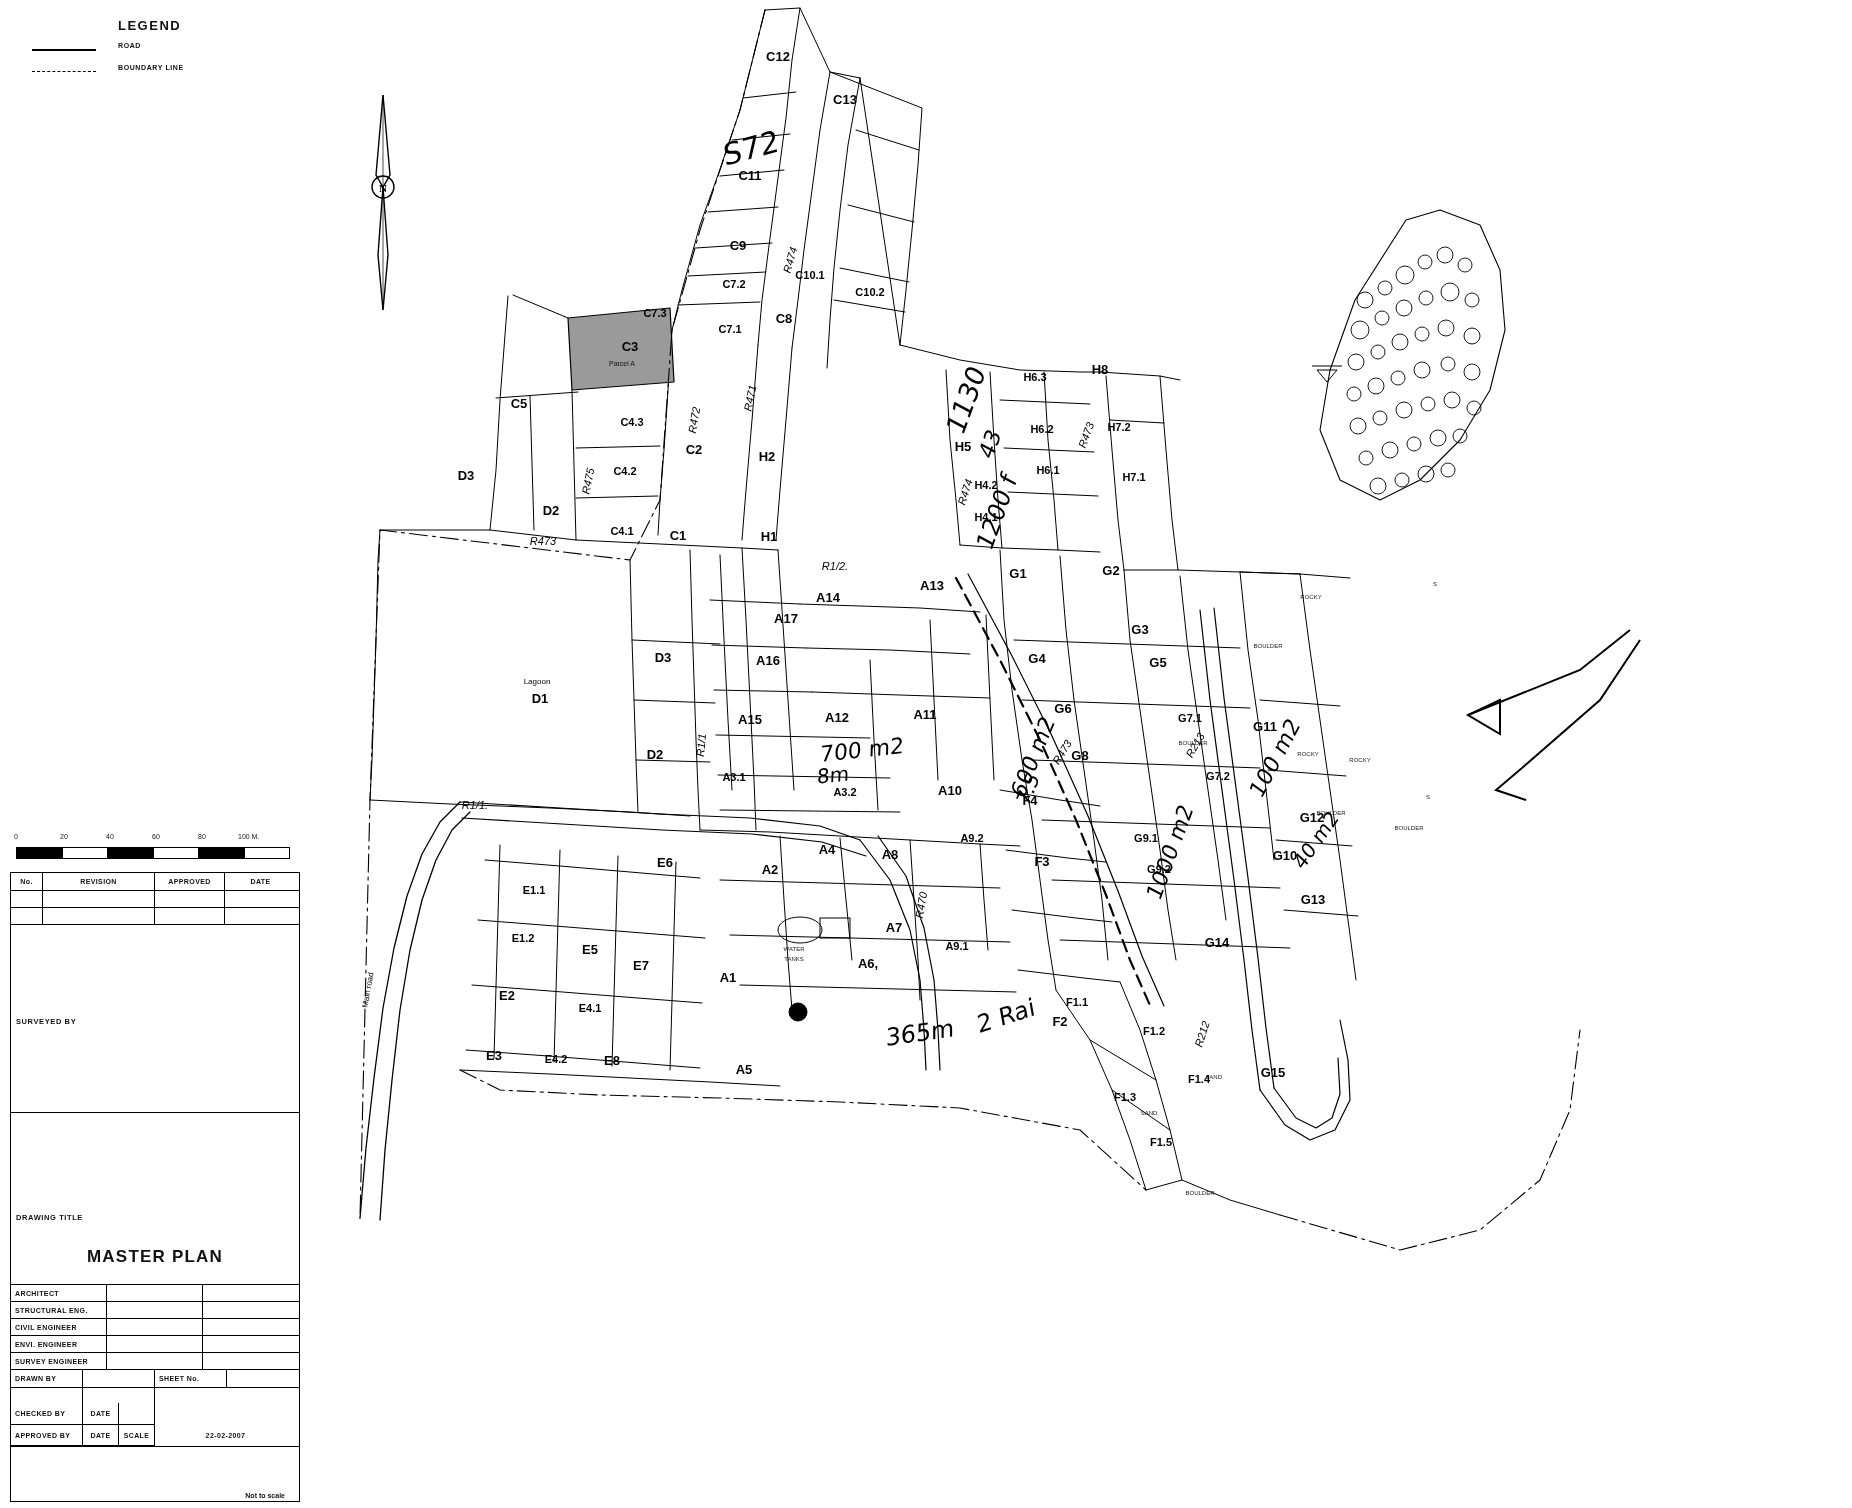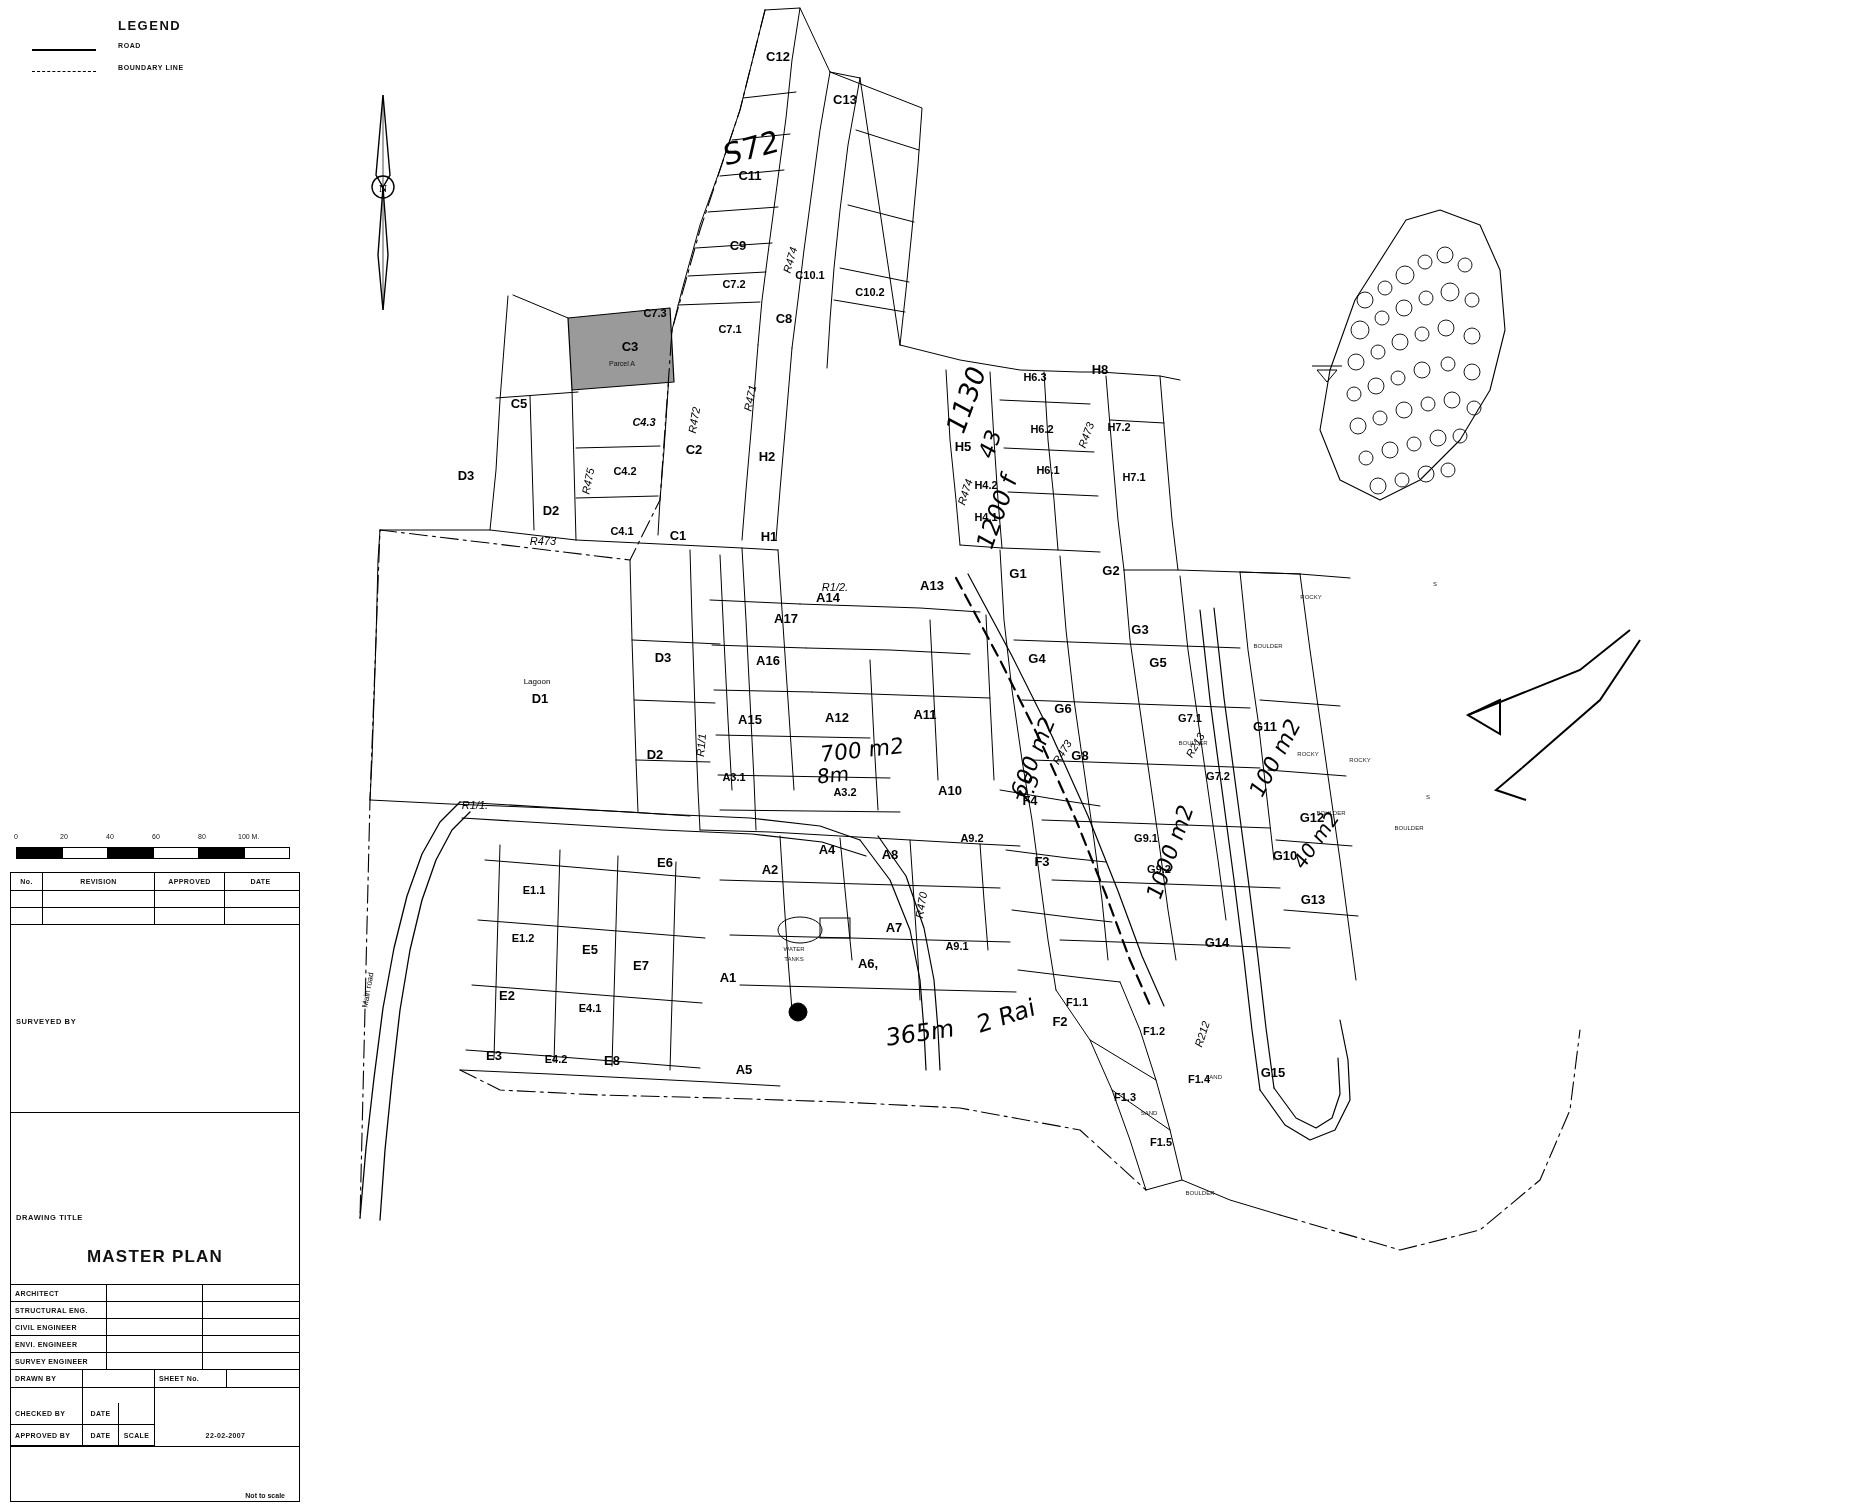--- a/index.html
+++ b/index.html
@@ -616,21 +616,21 @@
         <div class="plabel sm" style="left: 434px; top: 284px;">C7.2</div>
         <div class="plabel sm" style="left: 510px; top: 275px;">C10.1</div>
         <div class="plabel sm" style="left: 570px; top: 292px;">C10.2</div>
         <div class="plabel sm" style="left: 355px; top: 313px;">C7.3</div>
         <div class="plabel sm" style="left: 430px; top: 329px;">C7.1</div>
         <div class="plabel" style="left: 484px; top: 318px;">C8</div>
         <div class="plabel" style="left: 330px; top: 346px;">C3</div>
         <div class="plabel sm" style="left: 735px; top: 377px;">H6.3</div>
         <div class="plabel" style="left: 800px; top: 369px;">H8</div>
         <div class="plabel" style="left: 219px; top: 403px;">C5</div>
-        <div class="plabel sm" style="left: 344px; top: 422px; font-style: italic;">C4.3</div>
+        <div class="plabel sm" style="left: 332px; top: 422px;">C4.3</div>
         <div class="plabel sm" style="left: 742px; top: 429px;">H6.2</div>
         <div class="plabel sm" style="left: 819px; top: 427px;">H7.2</div>
         <div class="plabel" style="left: 663px; top: 446px;">H5</div>
         <div class="plabel" style="left: 394px; top: 449px;">C2</div>
         <div class="plabel" style="left: 467px; top: 456px;">H2</div>
         <div class="plabel" style="left: 166px; top: 475px;">D3</div>
         <div class="plabel sm" style="left: 325px; top: 471px;">C4.2</div>
         <div class="plabel sm" style="left: 748px; top: 470px;">H6.1</div>
         <div class="plabel sm" style="left: 834px; top: 477px;">H7.1</div>
         <div class="plabel sm" style="left: 686px; top: 485px;">H4.2</div>
@@ -692,21 +692,21 @@
         <div class="plabel sm" style="left: 256px; top: 1059px;">E4.2</div>
         <div class="plabel" style="left: 312px; top: 1060px;">E8</div>
         <div class="plabel" style="left: 444px; top: 1069px;">A5</div>
         <div class="plabel" style="left: 973px; top: 1072px;">G15</div>
         <div class="plabel sm" style="left: 812px; top: 1097px; margin-left: 13px;">F1.3</div>
         <div class="plabel sm" style="left: 899px; top: 1079px;">F1.4</div>
         <div class="plabel sm" style="left: 861px; top: 1142px;">F1.5</div>
       </div>
     <div id="road-label-layer">
         <div class="plabel road" style="left: 243px; top: 541px; transform: translate(-50%, -50%) rotate(0deg);">R473</div>
-        <div class="plabel road" style="left: 535px; top: 587px; transform: translate(-50%, -50%) rotate(0deg);">R1/2.</div>
+        <div class="plabel road" style="left: 535px; top: 566px; transform: translate(-50%, -50%) rotate(0deg);">R1/2.</div>
         <div class="plabel road" style="left: 175px; top: 805px; transform: translate(-50%, -50%) rotate(0deg);">R1/1.</div>
         <div class="plabel road" style="left: 288px; top: 481px; transform: translate(-50%, -50%) rotate(-78deg);">R475</div>
         <div class="plabel road" style="left: 394px; top: 420px; transform: translate(-50%, -50%) rotate(-80deg);">R472</div>
         <div class="plabel road" style="left: 450px; top: 398px; transform: translate(-50%, -50%) rotate(-78deg);">R471</div>
         <div class="plabel road" style="left: 490px; top: 260px; transform: translate(-50%, -50%) rotate(-74deg);">R474</div>
         <div class="plabel road" style="left: 401px; top: 745px; transform: translate(-50%, -50%) rotate(-85deg);">R1/1</div>
         <div class="plabel road" style="left: 665px; top: 492px; transform: translate(-50%, -50%) rotate(-72deg);">R474</div>
         <div class="plabel road" style="left: 786px; top: 435px; transform: translate(-50%, -50%) rotate(-70deg);">R473</div>
         <div class="plabel road" style="left: 762px; top: 752px; transform: translate(-50%, -50%) rotate(-58deg);">R473</div>
         <div class="plabel road" style="left: 621px; top: 905px; transform: translate(-50%, -50%) rotate(-80deg);">R470</div>

